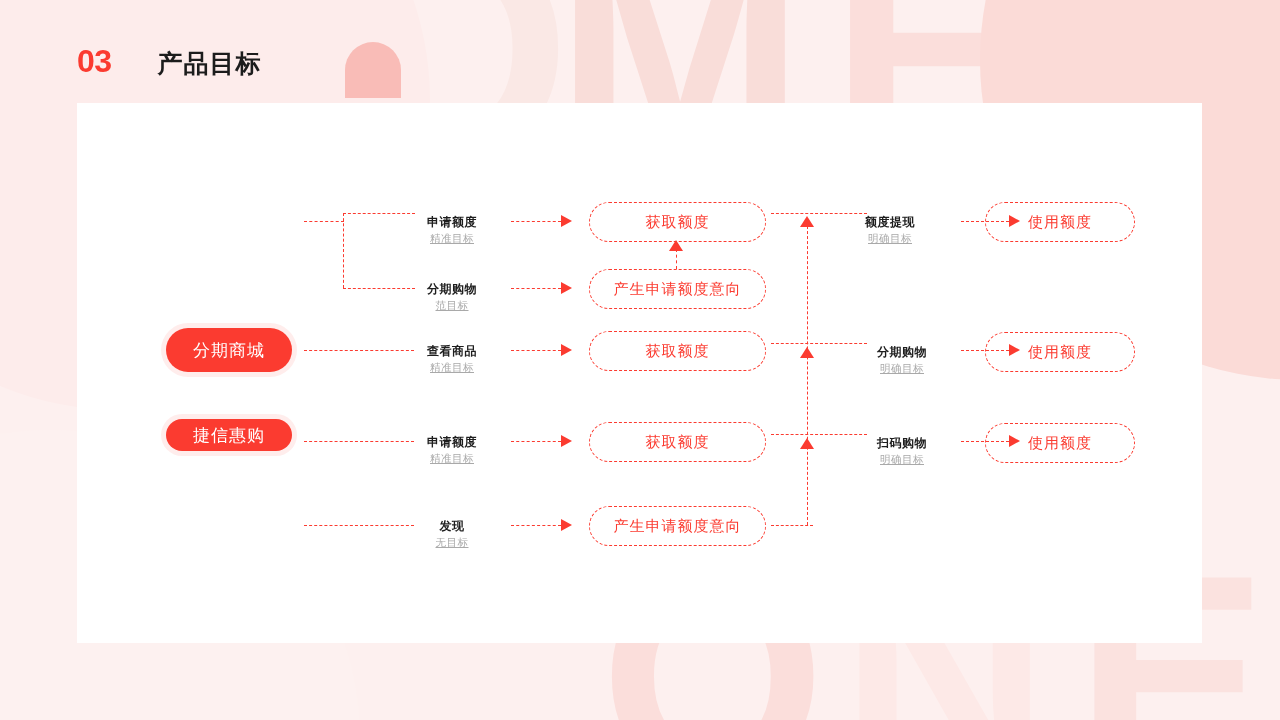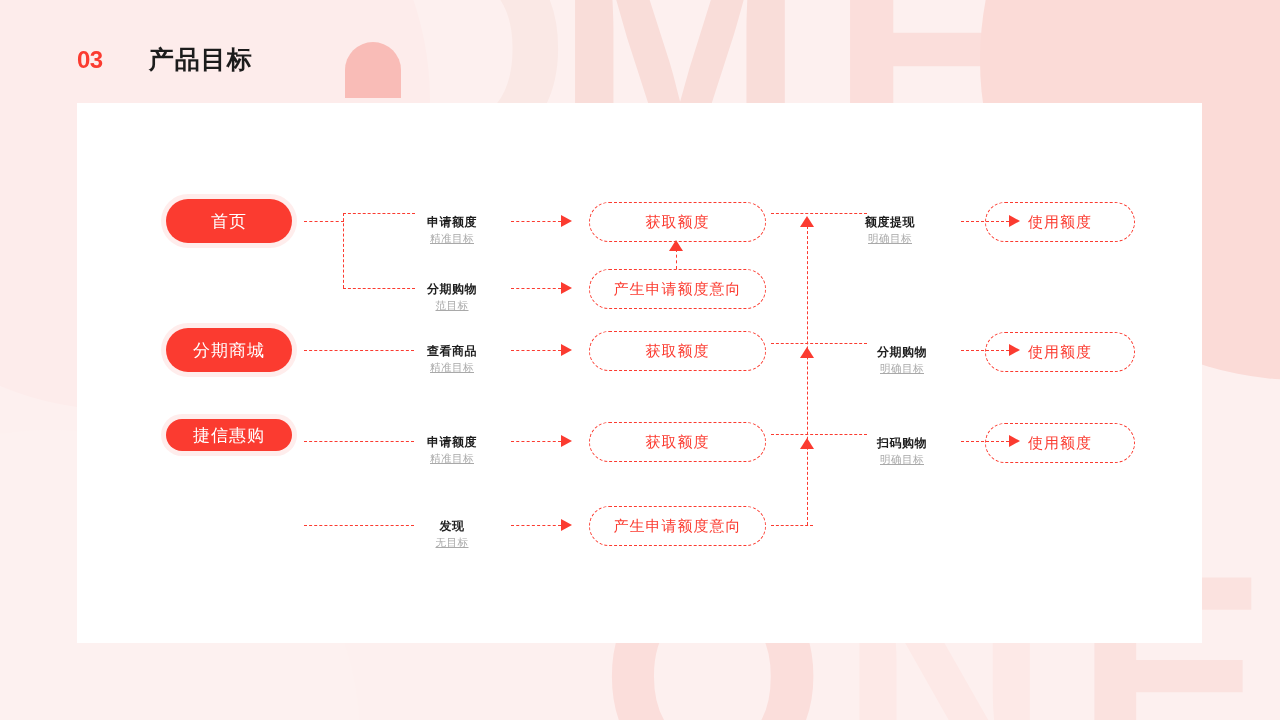--- a/index.html
+++ b/index.html
@@ -20,21 +20,21 @@
   }
   .deco-circle{position:absolute;border-radius:50%;}
 
   
   #header{position:absolute;left:0;top:0;width:1280px;height:103px;z-index:5;}
   .title-semicircle{
     position:absolute;left:345px;top:42px;width:56px;height:56px;
     background:#f7a9a2;border-radius:28px 28px 0 0;opacity:.72;
   }
   #title-row{position:absolute;left:77px;top:43px;display:flex;align-items:baseline;z-index:6;}
-  #t-num{font-size:24px;font-weight:700;color:#fb3b30;letter-spacing:-.5px;}
+  #t-num{font-size:32px;font-weight:700;color:#fb3b30;letter-spacing:-.5px;}
   #t-en{font-size:26px;font-weight:700;color:#fb3b30;margin-left:14px;letter-spacing:-.3px;}
   #t-cn{font-size:25px;font-weight:700;color:#1c1c1c;margin-left:46px;letter-spacing:1px;}
 
   
   #card{
     position:absolute;left:77px;top:103px;width:1125px;height:540px;
     background:#ffffff;z-index:4;
   }
 
   
@@ -95,23 +95,20 @@
 <div id="header">
   <div class="title-semicircle"></div>
   <div id="title-row">
     <span id="t-num">03</span>
     <span id="t-cn">产品目标</span>
   </div>
 </div>
 
 <div id="diagram">
 
-  <div class="node-pill" style="left:89px;top:96px;width:126px;height:44px;">
-    <span>首页</span>
-  </div>
 
   <div class="hline" style="left:227px;top:118px;width:40px;"></div>
 
   <div class="vline" style="left:266px;top:110px;height:75px;"></div>
 
   <div class="hline" style="left:266px;top:110px;width:72px;"></div>
 
   <div class="hline" style="left:266px;top:185px;width:72px;"></div>
 
   <div class="edge-label" style="left:325px;top:97px;width:100px;">

